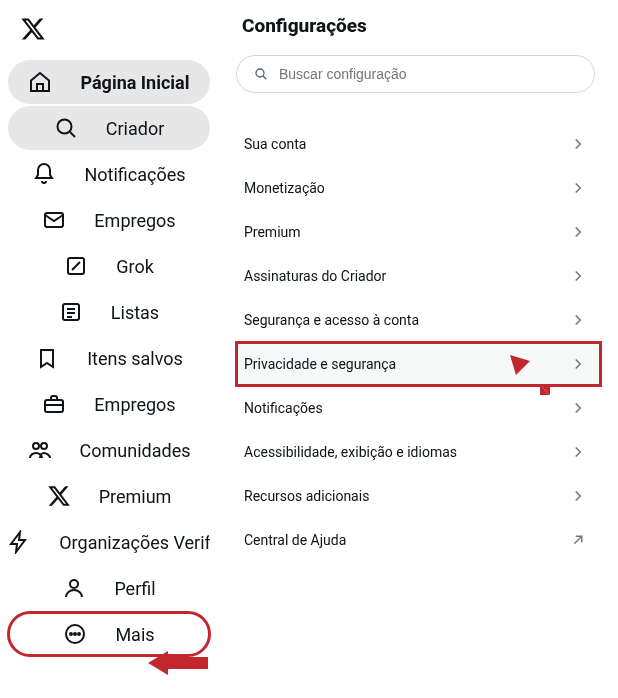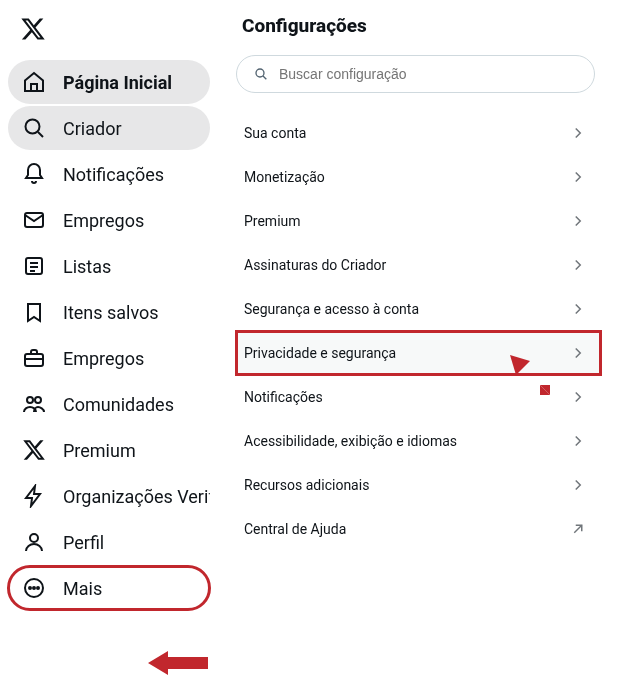--- a/index.html
+++ b/index.html
@@ -17,28 +17,29 @@
     display: flex;
     flex-direction: column;
     gap: 2px;
   }
   .logo {
     padding: 8px 12px 12px 12px;
   }
   .nav-item {
     display: flex;
     align-items: center;
-    gap: 17px;
+    gap: 28px;
     padding: 10px 14px;
     border-radius: 30px;
     cursor: pointer;
     font-size: 18px;
     color: #0f1419;
     white-space: nowrap;
     overflow: hidden;
+    justify-content: center;
   }
   .nav-item.selected {
     background: #e7e7e8;
     font-weight: 700;
   }
   .nav-item.hover {
     background: #e7e7e8;
   }
   .nav-icon {
     width: 24px;
@@ -54,21 +55,21 @@
     padding: 14px 17px 0 20px;
   }
   .page-title {
     font-size: 19px;
     font-weight: 800;
     color: #0f1419;
     margin-bottom: 18px;
     padding-left: 6px;
   }
   .search-wrap {
-    margin: 0 6px 18px 0;
+    margin: 0 6px 29px 0;
   }
   .search {
     width: 100%;
     border: 1px solid #cfd9de;
     border-radius: 30px;
     padding: 10px 16px;
     display: flex;
     align-items: center;
     gap: 10px;
     color: #536471;
@@ -159,20 +160,29 @@
   <div class="nav-item">
     <span class="nav-icon">
       <svg viewBox="0 0 24 24" fill="none" stroke="#0f1419" stroke-width="2">
           <rect x="3" y="5" width="18" height="14" rx="2"></rect>
           <path d="M3 7l9 6 9-6"></path>
         </svg>
     </span>
     <span>Empregos</span>
   </div>
 
+  <div class="nav-item">
+    <span class="nav-icon">
+      <svg viewBox="0 0 24 24" fill="none" stroke="#0f1419" stroke-width="2">
+          <rect x="4" y="4" width="16" height="16" rx="2"></rect>
+          <line x1="8" y1="16" x2="16" y2="8"></line>
+        </svg>
+    </span>
+    <span>Grok</span>
+  </div>
 
   <div class="nav-item">
     <span class="nav-icon">
       <svg viewBox="0 0 24 24" fill="none" stroke="#0f1419" stroke-width="2">
           <rect x="4" y="4" width="16" height="16" rx="2"></rect>
           <line x1="8" y1="9" x2="16" y2="9"></line>
           <line x1="8" y1="13" x2="16" y2="13"></line>
           <line x1="8" y1="17" x2="13" y2="17"></line>
         </svg>
     </span>

